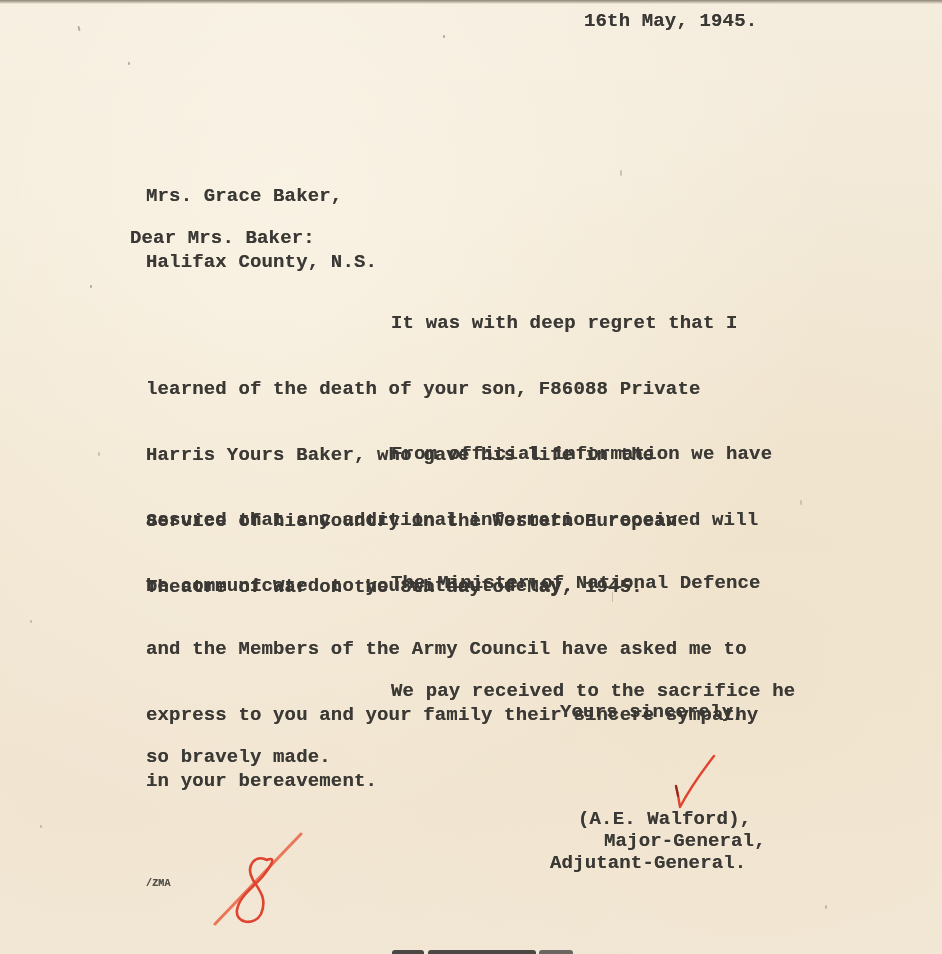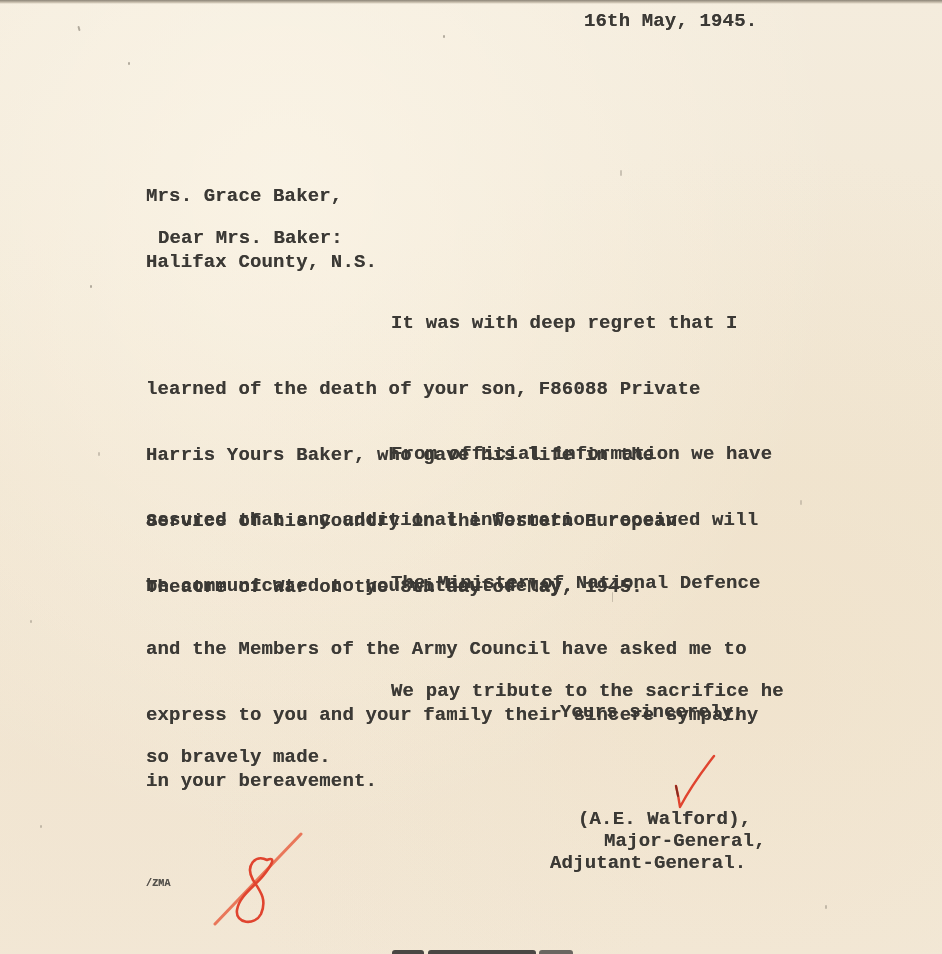--- a/index.html
+++ b/index.html
@@ -43,21 +43,21 @@
       font-size: 19px;
       font-weight: bold;
       line-height: 22px;
       letter-spacing: 0.15px;
       white-space: pre;
       text-shadow: 0 0 0.6px rgba(40,38,35,0.6);
     }
     .line { display: block; height: 22px; }
     #date { left: 584px; top: 10px; }
     #address { left: 146px; top: 141px; }
-    #salutation { left: 158px; top: 227px; }
+    #salutation { left: 130px; top: 227px; }
     #para1 { left: 146px; top: 268px; }
     #para2 { left: 146px; top: 399px; }
     #para3 { left: 146px; top: 528px; }
     #para4 { left: 146px; top: 636px; }
     #closing { left: 560px; top: 701px; }
     #sig-name { left: 578px; top: 808px; }
     #sig-rank { left: 588px; top: 830px; padding-left: 16px; }
     #sig-title { left: 550px; top: 852px; }
     #ref { left: 146px; top: 873px; font-size: 10px; color: #55524d; }
     .indent { display: inline-block; width: 245px; }
@@ -121,21 +121,21 @@
 </div>
 
 <div class="typed" id="para3">
   <span class="line"><span class="indent"></span><span>The Minister of National Defence</span></span>
   <span class="line">and the Members of the Army Council have asked me to</span>
   <span class="line">express to you and your family their sincere sympathy</span>
   <span class="line">in your bereavement.</span>
 </div>
 
 <div class="typed" id="para4">
-  <span class="line"><span class="indent"></span><span>We pay tribute to the sacrifice he</span></span>
+  <span class="line"><span class="indent"></span><span>We pay received to the sacrifice he</span></span>
   <span class="line">so bravely made.</span>
 </div>
 
 <div class="typed" id="closing">Yours sincerely,</div>
 
 <svg class="red-mark" id="check-mark" viewBox="0 0 50 60">
   <path d="M6 34 C 8 42, 9 48, 10 55 C 18 40, 30 22, 44 4" fill="none" stroke="#e0442f" stroke-width="2.4" stroke-linecap="round" stroke-linejoin="round"></path>
   <path d="M6 34 L 8 44" fill="none" stroke="#8a2a1f" stroke-width="2" stroke-linecap="round"></path>
 </svg>
 

